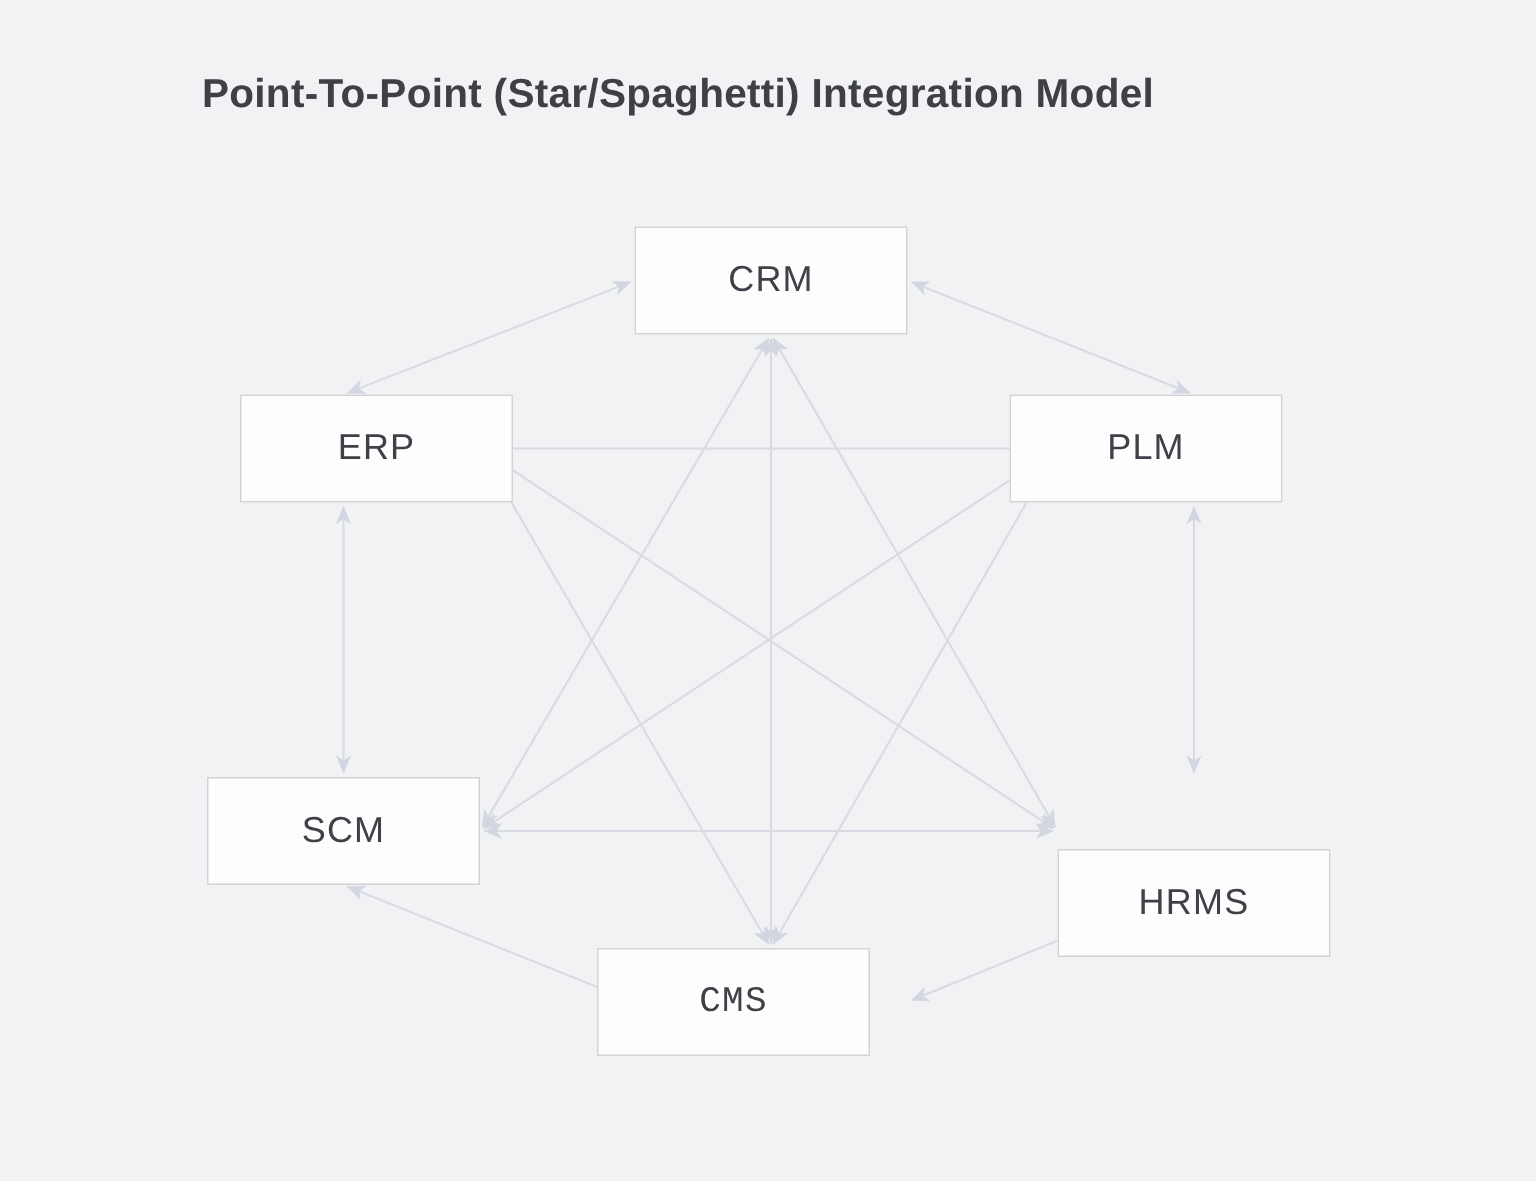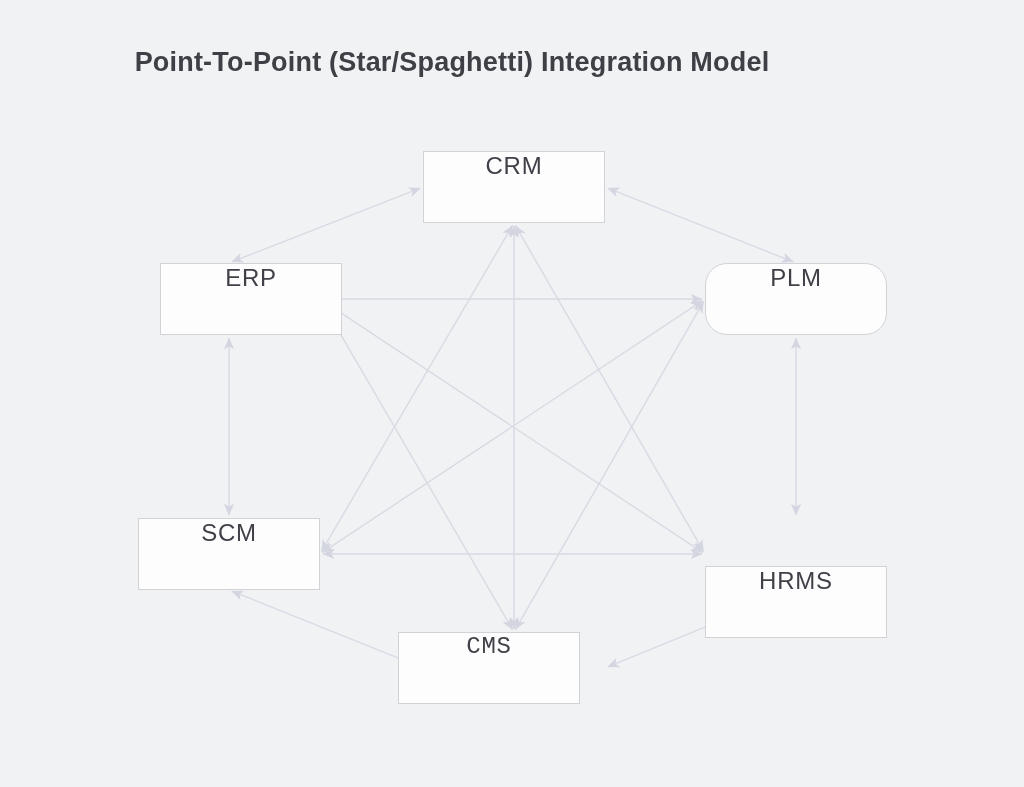--- a/index.html
+++ b/index.html
@@ -44,20 +44,21 @@
     stroke-width: 1.4;
     fill: none;
   }
   .node {
     position: absolute;
     width: 182px; height: 72px;
     box-sizing: border-box;
     background: var(--box-fill);
     border: 1.5px solid var(--box-border);
     display: flex;
+    align-items: center;
     justify-content: center;
   }
   .node-label {
     font-size: 24px;
     letter-spacing: 0.8px;
     color: var(--label);
   }
 </style>
 </head>
 <body>
@@ -90,21 +91,21 @@
       </g>
   </svg>
 
   <div id="nodes">
       <div class="node" style="left: 423px; top: 151px;">
         <span class="node-label">CRM</span>
       </div>
       <div class="node" style="left: 138px; top: 263px; margin-left: 22px;">
         <span class="node-label">ERP</span>
       </div>
-      <div class="node" style="left: 705px; top: 263px; border-radius: 22px;">
+      <div class="node" style="left: 673px; top: 263px;">
         <span class="node-label">PLM</span>
       </div>
       <div class="node" style="left: 138px; top: 518px;">
         <span class="node-label">SCM</span>
       </div>
       <div class="node" style="left: 705px; top: 518px; margin-top: 48px;">
         <span class="node-label">HRMS</span>
       </div>
       <div class="node" style="left: 398px; top: 632px; font-family: Liberation Mono, monospace;">
         <span class="node-label">CMS</span>

